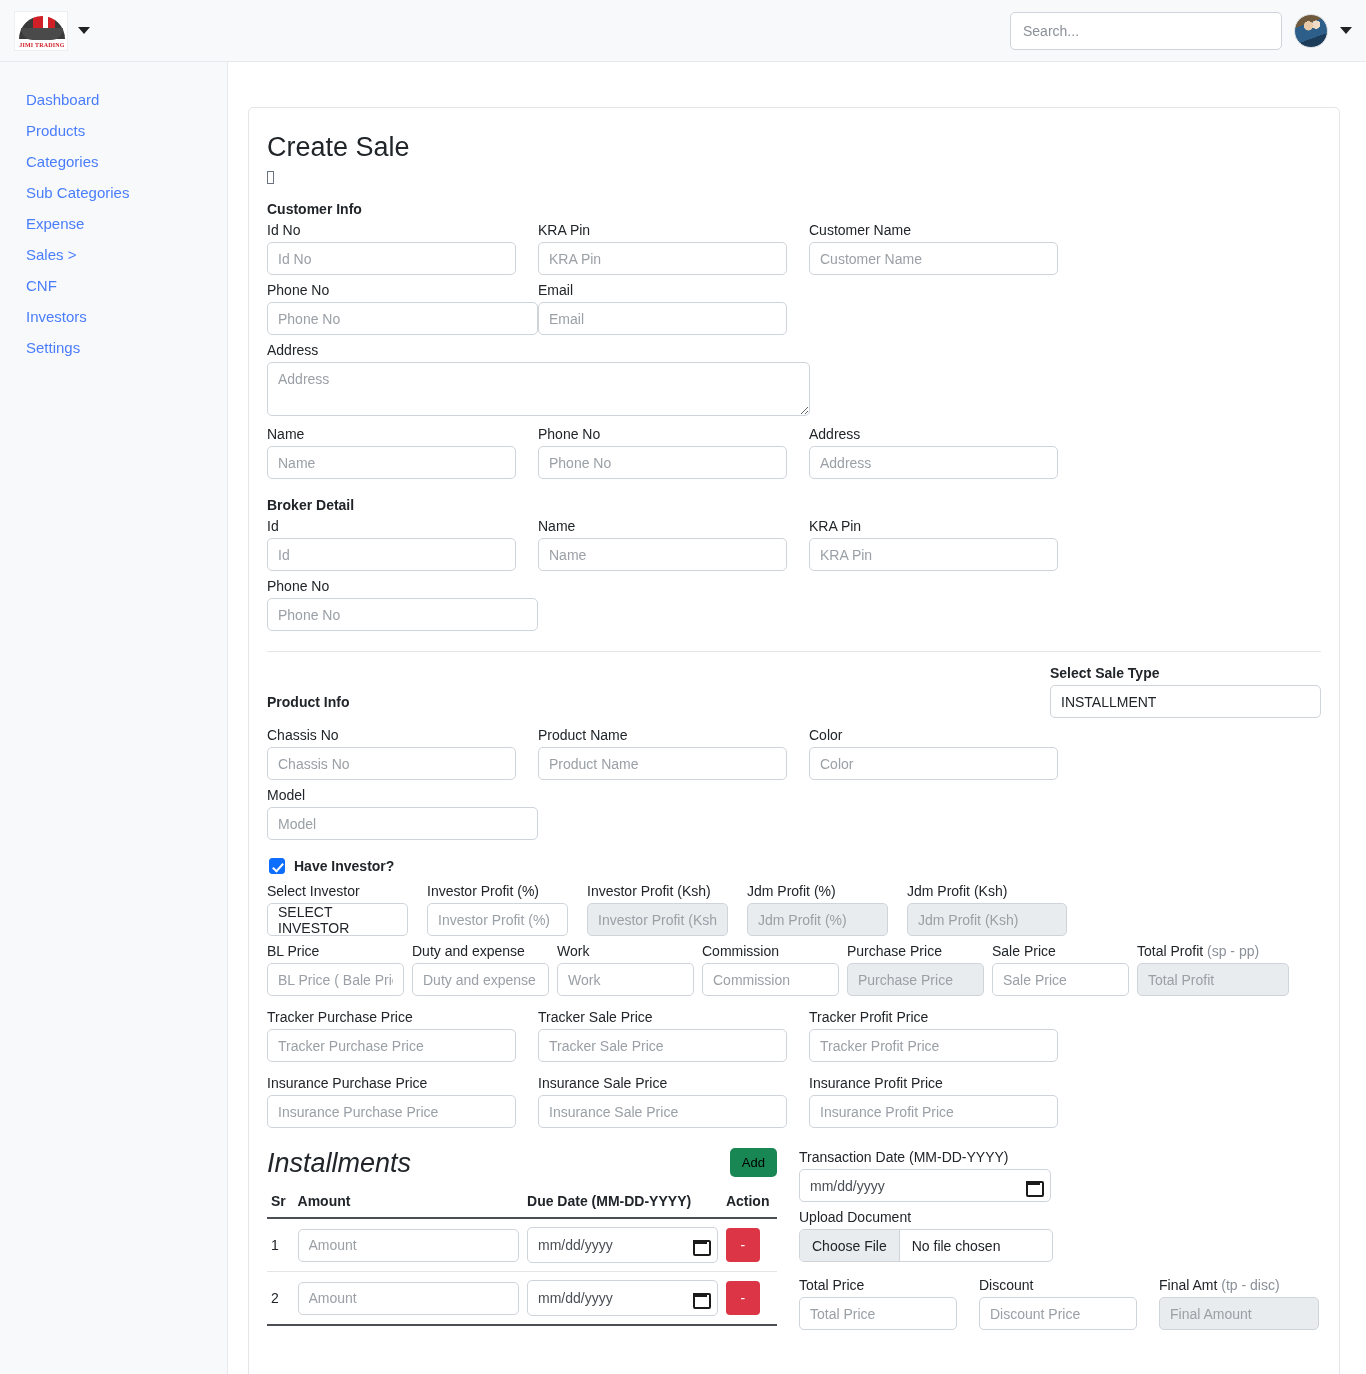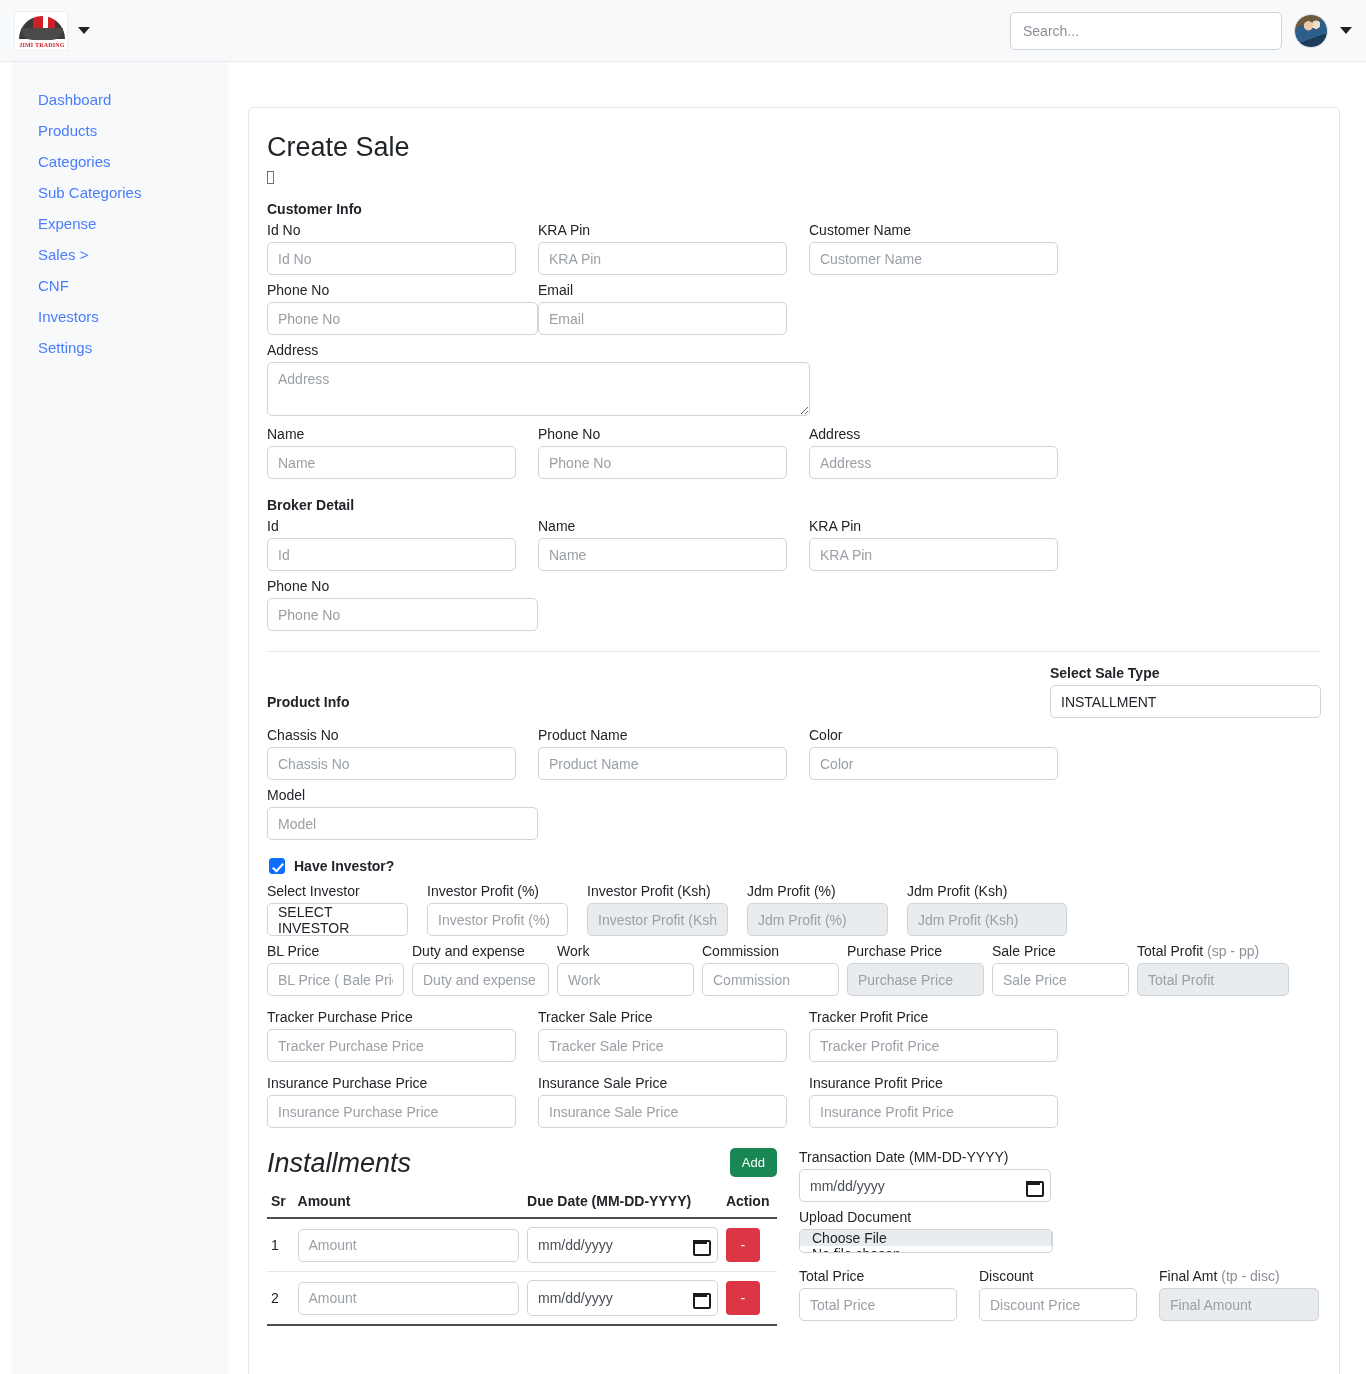--- a/index.html
+++ b/index.html
@@ -60,21 +60,21 @@
     width:34px;height:34px;border-radius:50%;
     background:
       radial-gradient(circle at 42% 34%, #e8c9a8 0 16%, rgba(0,0,0,0) 17%),
       radial-gradient(circle at 66% 30%, #f0dcc6 0 13%, rgba(0,0,0,0) 14%),
       linear-gradient(160deg,#6f5a3d 0 30%, #2d5f8a 30% 68%, #1b3d59 68% 100%);
     border:1px solid #d9dde1;
   }
 
   
   .sidebar {
-    position:absolute; top:62px; left:12px; width:228px; height:1312px;
+    position:absolute; top:62px; left:0; width:228px; height:1312px;
     background:#f8f9fa;
     border-right:1px solid #e7e9ec;
     padding-top:22px;
   }
   .nav-item {
     display:block; padding:7px 0 7px 26px;
     color:#4a7dfc; font-size:15px; text-decoration:none;
     cursor:pointer;
   }
 
@@ -130,21 +130,21 @@
   .chk-lbl { font-size:14px; font-weight:bold; color:#212529; }
 
   
   .bottom { display:flex; margin-top:14px; }
   .inst-panel { width:530px; flex:none; padding-right:20px; }
   .right-panel { flex:1; padding-left:2px; }
 
   .inst-head { display:flex; align-items:flex-start; }
   h2.inst-title { font-size:27px; font-weight:400; margin:0; flex:1; color:#212529;font-style:italic; }
   .btn-add {
-    background:#198754; color:#ffffff; border:none; border-radius:5px;
+    background:#198754; color:#000000; border:none; border-radius:5px;
     font-size:13px; padding:7px 12px; cursor:pointer;
     font-family:"Liberation Sans", sans-serif;
   }
   table.inst { width:100%; border-collapse:collapse; margin-top:8px; }
   table.inst th {
     text-align:left; font-size:14px; font-weight:bold; color:#212529;
     padding:6px 4px 8px 4px; border-bottom:2px solid #4b4f54;
   }
   table.inst td { padding:8px 4px; border-bottom:1px solid #e3e5e8; vertical-align:middle; }
   table.inst tr:last-child td { border-bottom:2px solid #4b4f54; }
@@ -168,21 +168,21 @@
     content:""; position:absolute; left:0; top:2px; width:14px; height:4px;
     background:#1b1b1b;
   }
   .btn-del {
     background:#dc3545; color:#fff; border:none; border-radius:4px;
     width:34px; height:34px; font-size:14px; cursor:pointer; line-height:1;
     font-family:"Liberation Sans", sans-serif;
   }
 
   .file-wrap {
-    display:flex; height:24px; border:1px solid #ced4da; border-radius:5px; overflow:hidden; background:#fff;flex-direction:column;
+    display:flex; height:33px; border:1px solid #ced4da; border-radius:5px; overflow:hidden; background:#fff;
   }
   .file-btn {
     background:#e9ecef; border-right:1px solid #ced4da;
     padding:0 12px; display:flex; align-items:center; font-size:14px; color:#212529; cursor:pointer;
   }
   .file-name { padding:0 12px; display:flex; align-items:center; font-size:14px; color:#212529; }
 </style>
 </head>
 <body>
 

